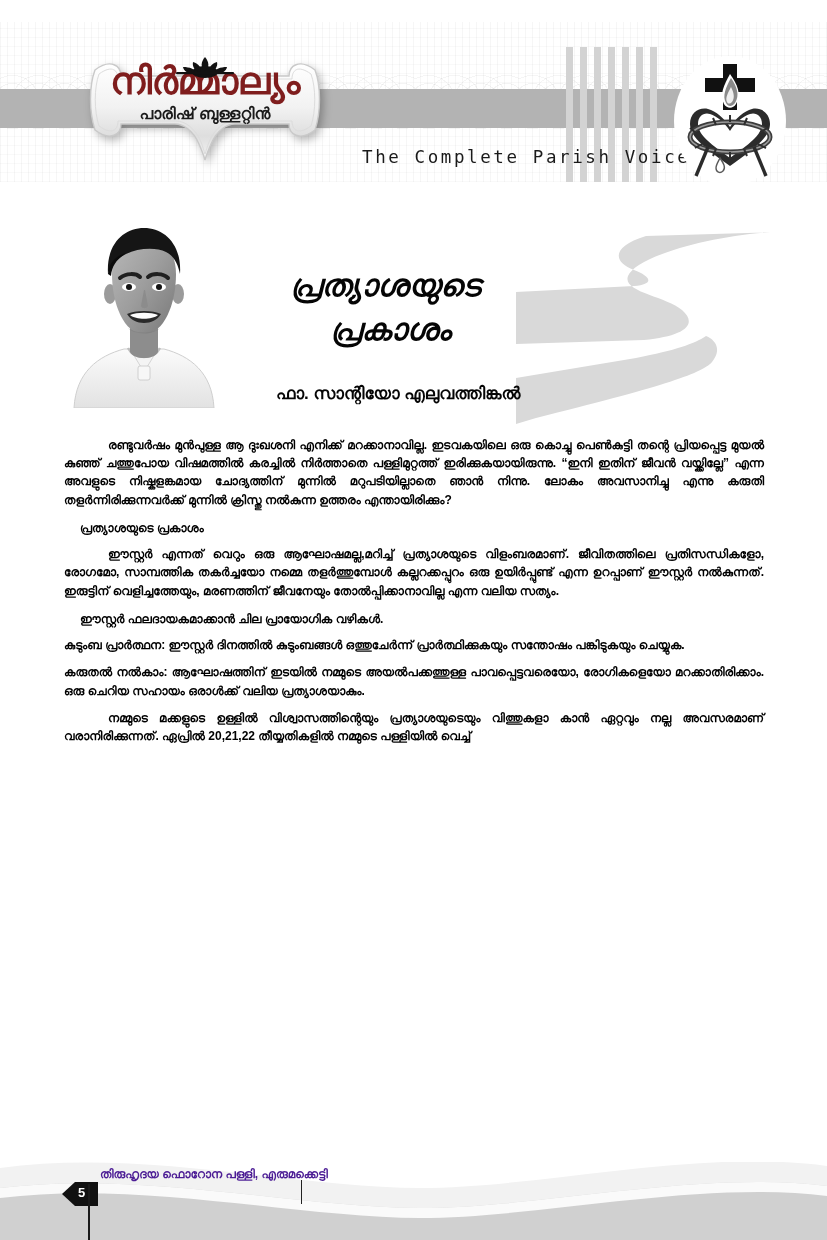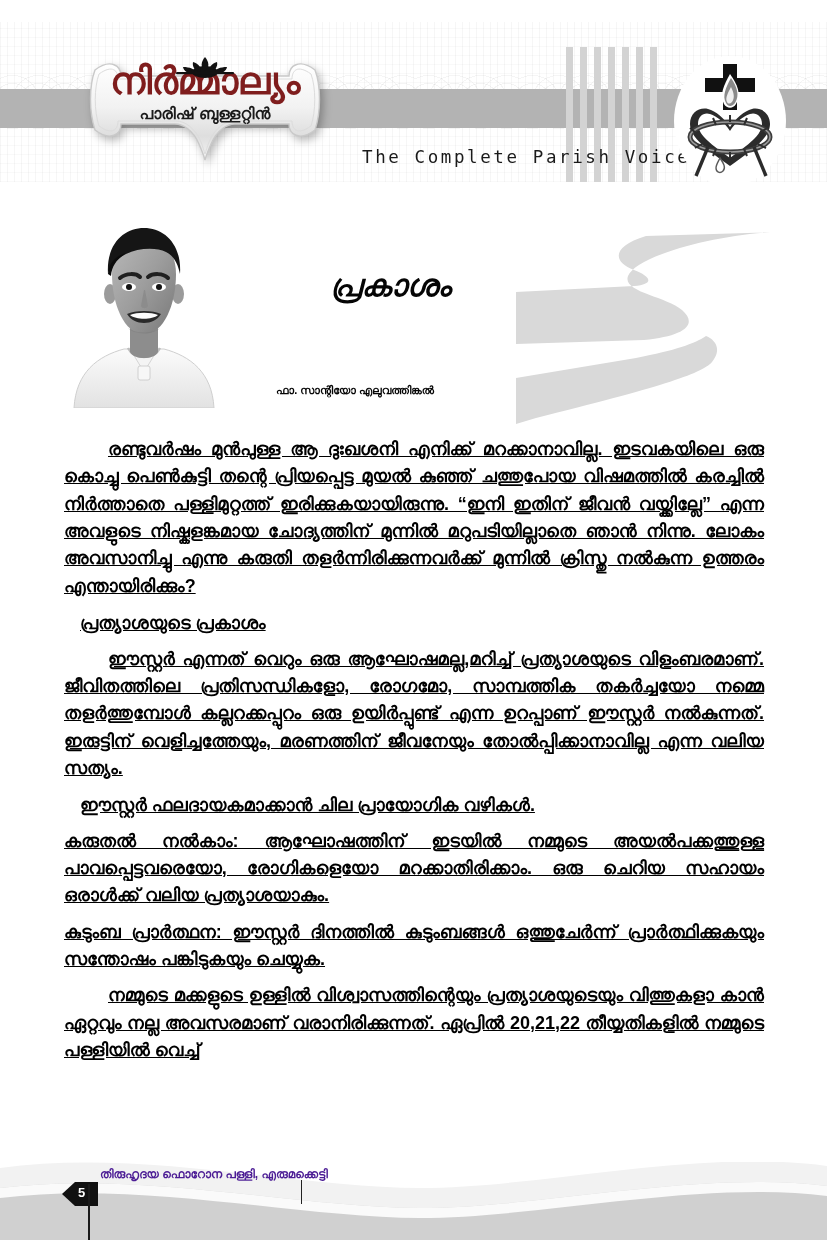--- a/index.html
+++ b/index.html
@@ -176,37 +176,36 @@
   .headline .l2 { display: block; text-align: left; padding-left: 40px; }
 
   .byline {
     position: absolute;
     left: 276px;
     top: 188px;
     width: 400px;
     z-index: 2;
     font-family: "Liberation Sans", sans-serif;
     font-weight: bold;
-    font-size: 11px;
+    font-size: 17px;
     color: #050505;
     white-space: nowrap;
   }
 
   
   .body-copy {
     position: absolute;
     left: 64px;
     top: 240px;
     width: 700px;
     font-family: "Liberation Sans", sans-serif;
     font-weight: bold;
-    font-size: 18px;
+    font-size: 12px;
     line-height: 1.52;
     color: #000;
-    text-decoration: underline;
   }
   .body-copy p {
     margin: 0 0 9px 0;
     text-align: justify;
     text-justify: inter-word;
   }
   .body-copy p.indent { text-indent: 44px; }
   .body-copy p.heading { margin: 10px 0 8px 16px; text-align: left; }
   .body-copy p.lead-in { text-align: justify; }
 
@@ -431,32 +430,33 @@
       <path d="M76,74 L73,90 C74,93 79,93 80,90 L77,74" fill="#8c8c8c"></path>
 
       <path d="M59,98 C67,94 85,94 93,98 C86,110 66,110 59,98 Z" fill="#2a2a2a"></path>
       <path d="M62,99 C69,96 83,96 90,99 C84,104 68,104 62,99 Z" fill="#fcfcfc"></path>
 
       <path d="M60,112 C68,118 84,118 92,112 C86,119 66,119 60,112 Z" fill="#7c7c7c" opacity="0.5"></path>
     </svg>
   </div>
 
   <div class="headline">
+    <span class="l1">പ്രത്യാശയുടെ</span>
     <span class="l2">പ്രകാശം</span>
   </div>
 
   <div class="byline">ഫാ. സാന്റിയോ എലുവത്തിങ്കൽ</div>
 
   <div class="body-copy">
     <p class="indent">രണ്ടുവർഷം മുൻപുള്ള ആ ദുഃഖശനി എനിക്ക് മറക്കാനാവില്ല. ഇടവകയിലെ ഒരു കൊച്ചു പെൺകുട്ടി തന്റെ പ്രിയപ്പെട്ട മുയൽ കുഞ്ഞ് ചത്തുപോയ വിഷമത്തിൽ കരച്ചിൽ നിർത്താതെ പള്ളിമുറ്റത്ത് ഇരിക്കുകയായിരുന്നു. “ഇനി ഇതിന് ജീവൻ വയ്ക്കില്ലേ” എന്ന അവളുടെ നിഷ്കളങ്കമായ ചോദ്യത്തിന് മുന്നിൽ മറുപടിയില്ലാതെ ഞാൻ നിന്നു. ലോകം അവസാനിച്ചു എന്നു കരുതി തളർന്നിരിക്കുന്നവർക്ക് മുന്നിൽ ക്രിസ്തു നൽകുന്ന ഉത്തരം എന്തായിരിക്കും?</p>
     <p class="heading">പ്രത്യാശയുടെ പ്രകാശം</p>
     <p class="indent">ഈസ്റ്റർ എന്നത് വെറും ഒരു ആഘോഷമല്ല,മറിച്ച് പ്രത്യാശയുടെ വിളംബരമാണ്. ജീവിതത്തിലെ പ്രതിസന്ധികളോ, രോഗമോ, സാമ്പത്തിക തകർച്ചയോ നമ്മെ തളർത്തുമ്പോൾ കല്ലറക്കപ്പുറം ഒരു ഉയിർപ്പുണ്ട് എന്ന ഉറപ്പാണ് ഈസ്റ്റർ നൽകുന്നത്. ഇരുട്ടിന് വെളിച്ചത്തേയും, മരണത്തിന് ജീവനേയും തോൽപ്പിക്കാനാവില്ല എന്ന വലിയ സത്യം.</p>
     <p class="heading">ഈസ്റ്റർ ഫലദായകമാക്കാൻ ചില പ്രായോഗിക വഴികൾ.</p>
+    <p class="lead-in">കുടുംബ പ്രാർത്ഥന: ഈസ്റ്റർ ദിനത്തിൽ കുടുംബങ്ങൾ ഒത്തുചേർന്ന് പ്രാർത്ഥിക്കുകയും സന്തോഷം പങ്കിടുകയും ചെയ്യുക.</p>
     <p class="lead-in">കരുതൽ നൽകാം: ആഘോഷത്തിന് ഇടയിൽ നമ്മുടെ അയൽപക്കത്തുള്ള പാവപ്പെട്ടവരെയോ, രോഗികളെയോ മറക്കാതിരിക്കാം. ഒരു ചെറിയ സഹായം ഒരാൾക്ക് വലിയ പ്രത്യാശയാകും.</p>
-    <p class="lead-in">കുടുംബ പ്രാർത്ഥന: ഈസ്റ്റർ ദിനത്തിൽ കുടുംബങ്ങൾ ഒത്തുചേർന്ന് പ്രാർത്ഥിക്കുകയും സന്തോഷം പങ്കിടുകയും ചെയ്യുക.</p>
     <p class="indent">നമ്മുടെ മക്കളുടെ ഉള്ളിൽ വിശ്വാസത്തിന്റെയും പ്രത്യാശയുടെയും വിത്തുകളാ കാൻ ഏറ്റവും നല്ല അവസരമാണ് വരാനിരിക്കുന്നത്. ഏപ്രിൽ 20,21,22 തീയ്യതികളിൽ നമ്മുടെ പള്ളിയിൽ വെച്ച്</p>
   </div>
 </div>
 
 <div class="footer">
   <div class="footer-wave">
     <svg width="827" height="78" viewBox="0 0 827 78" preserveAspectRatio="none">
       <path d="M0,14 C140,-6 300,34 420,34 C540,34 700,-6 827,12 L827,78 L0,78 Z" fill="#d0d0d0"></path>
       <path d="M0,6 C140,-14 300,26 420,26 C540,26 700,-14 827,4 L827,24 C700,8 540,46 420,46 C300,46 140,8 0,26 Z" fill="#f2f2f2"></path>
       <path d="M0,26 C140,8 300,46 420,46 C540,46 700,8 827,24 L827,34 C700,18 540,56 420,56 C300,56 140,18 0,36 Z" fill="#fafafa"></path>

